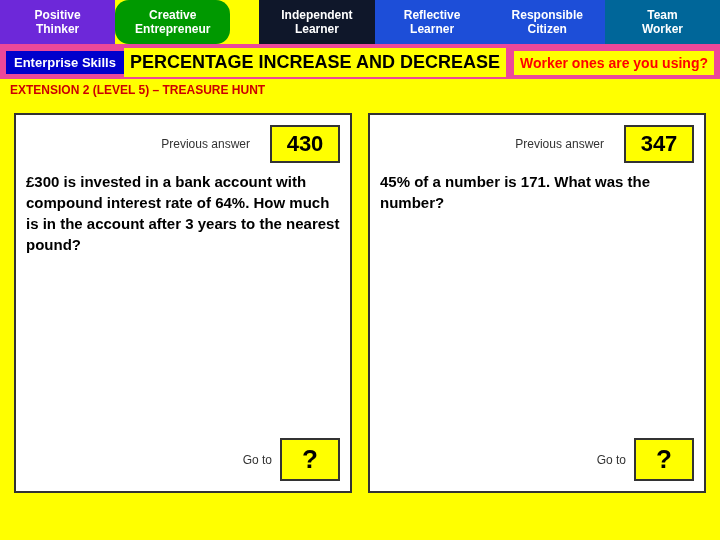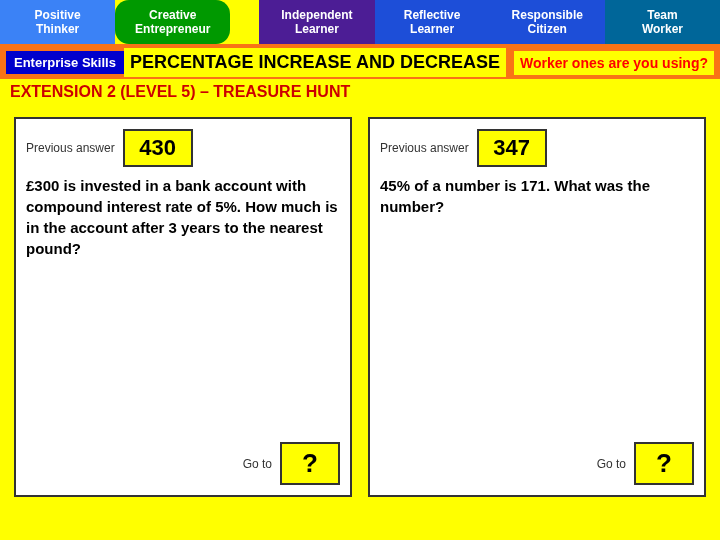--- a/index.html
+++ b/index.html
@@ -22,23 +22,23 @@
       display: flex;
       align-items: center;
       justify-content: center;
       text-align: center;
       font-size: 12px;
       font-weight: bold;
       color: #fff;
       padding: 4px 6px;
       line-height: 1.2;
     }
-    .nav-positive { background: #3b82f6; }
+    .nav-positive { background: #6d28d9; }
     .nav-creative { background: #009900; border-radius: 14px; }
-    .nav-independent { background: #4c1d95; margin-left: 29px; }
+    .nav-independent { background: #0f172a; margin-left: 29px; }
     .nav-reflective { background: #1d4ed8; }
     .nav-responsible { background: #1d4ed8; }
     .nav-team { background: #006699; }
     .enterprise-skills-label {
       background: #0000cc;
       color: #fff;
       font-weight: bold;
       font-size: 13px;
       padding: 4px 8px;
       display: flex;
@@ -62,21 +62,21 @@
       margin-left: auto;
       display: flex;
       align-items: center;
     }
 
     
     .extension-label {
       background: #ffff00;
       color: #000;
       font-weight: bold;
-      font-size: 16px;
+      font-size: 12px;
       padding: 4px 10px 6px 10px;
     }
     .extension-label span {
       color: #cc0000;
     }
 
     
     .main-content {
       display: flex;
       gap: 16px;
@@ -92,21 +92,22 @@
       padding: 10px;
       display: flex;
       flex-direction: column;
       gap: 8px;
       min-height: 380px;
     }
 
     .prev-answer-row {
       display: flex;
       align-items: center;
-      gap: 8px;
+      gap: 20px;
+      justify-content: flex-end;
     }
     .prev-answer-label {
       font-size: 12px;
       color: #333;
       white-space: nowrap;
     }
     .prev-answer-box {
       background: #ffff00;
       border: 2px solid #333;
       font-size: 22px;
@@ -170,21 +171,21 @@
   <div class="nav-item nav-responsible">
     <span style="white-space:pre-line;">Responsible
 Citizen</span>
   </div>
   <div class="nav-item nav-team">
     <span style="white-space:pre-line;">Team
 Worker</span>
   </div>
 </div>
 
-<div style="display:flex; align-items:center; background:#f97316; padding:4px 6px 2px 6px;">
+<div style="display:flex; align-items:center; background:#ec4899; padding:4px 6px 2px 6px;">
   <div class="enterprise-skills-label">
     <span>Enterprise Skills</span>
   </div>
   <div class="pct-increase-label">
     <span>PERCENTAGE INCREASE AND DECREASE</span>
   </div>
   <div class="which-ones-label">
     <span>Worker ones are you using?</span>
   </div>
 </div>
@@ -193,21 +194,21 @@
   <span>EXTENSION 2 (LEVEL 5) – TREASURE HUNT</span>
 </div>
 
 <div class="main-content">
 
   <div class="card">
     <div class="prev-answer-row">
       <span class="prev-answer-label">Previous answer</span>
       <div class="prev-answer-box">430</div>
     </div>
-    <div class="question-text">£300 is invested in a bank account with compound interest rate of 5%. How much is in the account after 3 years to the nearest pound?</div>
+    <div class="question-text">£300 is invested in a bank account with compound interest rate of 64%. How much is in the account after 3 years to the nearest pound?</div>
     <div class="go-to-row">
       <span class="go-to-label">Go to</span>
       <div class="go-to-box">?</div>
     </div>
   </div>
 
   <div class="card">
     <div class="prev-answer-row">
       <span class="prev-answer-label">Previous answer</span>
       <div class="prev-answer-box">347</div>

